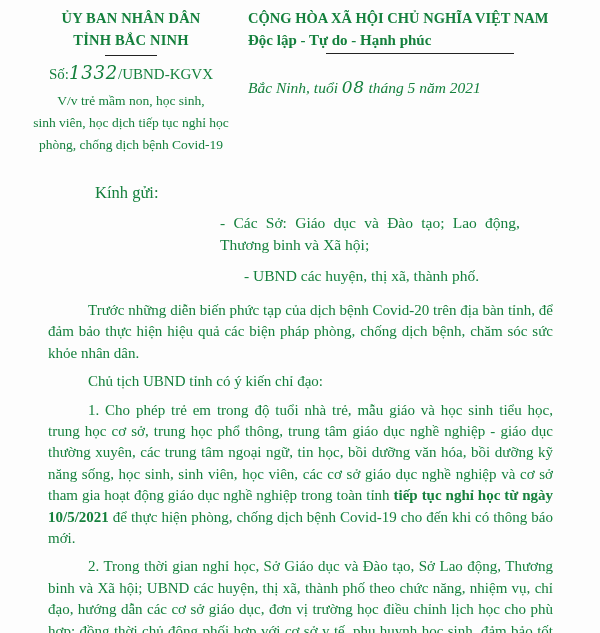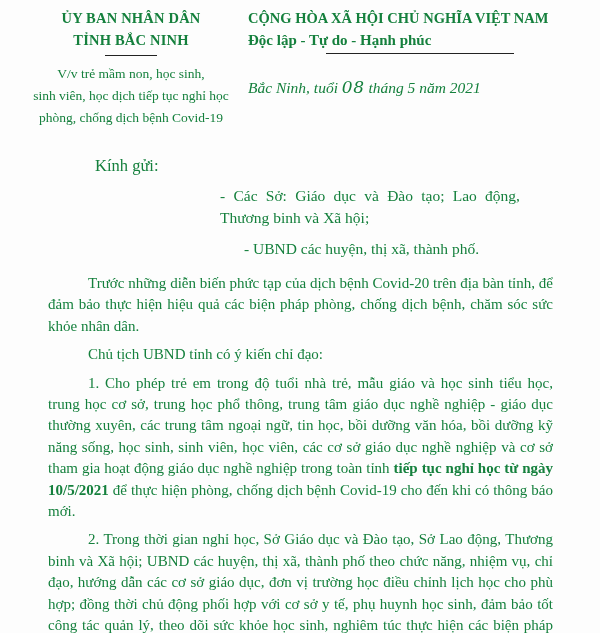--- a/index.html
+++ b/index.html
@@ -89,20 +89,23 @@
 <body>
 
 <div class="page">
 
   <header class="doc-header">
 
     <div class="hdr-left">
       <div class="org-line">ỦY BAN NHÂN DÂN</div>
       <div class="org-line">TỈNH BẮC NINH</div>
       <hr class="hdr-rule-left">
+      <div class="doc-number">
+        <span>Số:</span><span class="handwritten">1332</span><span>/UBND-KGVX</span>
+      </div>
       <div class="subject">
         <div>V/v trẻ mầm non, học sinh,</div>
         <div>sinh viên, học dịch tiếp tục nghỉ học</div>
         <div>phòng, chống dịch bệnh Covid-19</div>
       </div>
     </div>
 
     <div class="hdr-right">
       <div class="country">CỘNG HÒA XÃ HỘI CHỦ NGHĨA VIỆT NAM</div>
       <div class="motto">Độc lập - Tự do - Hạnh phúc</div>

